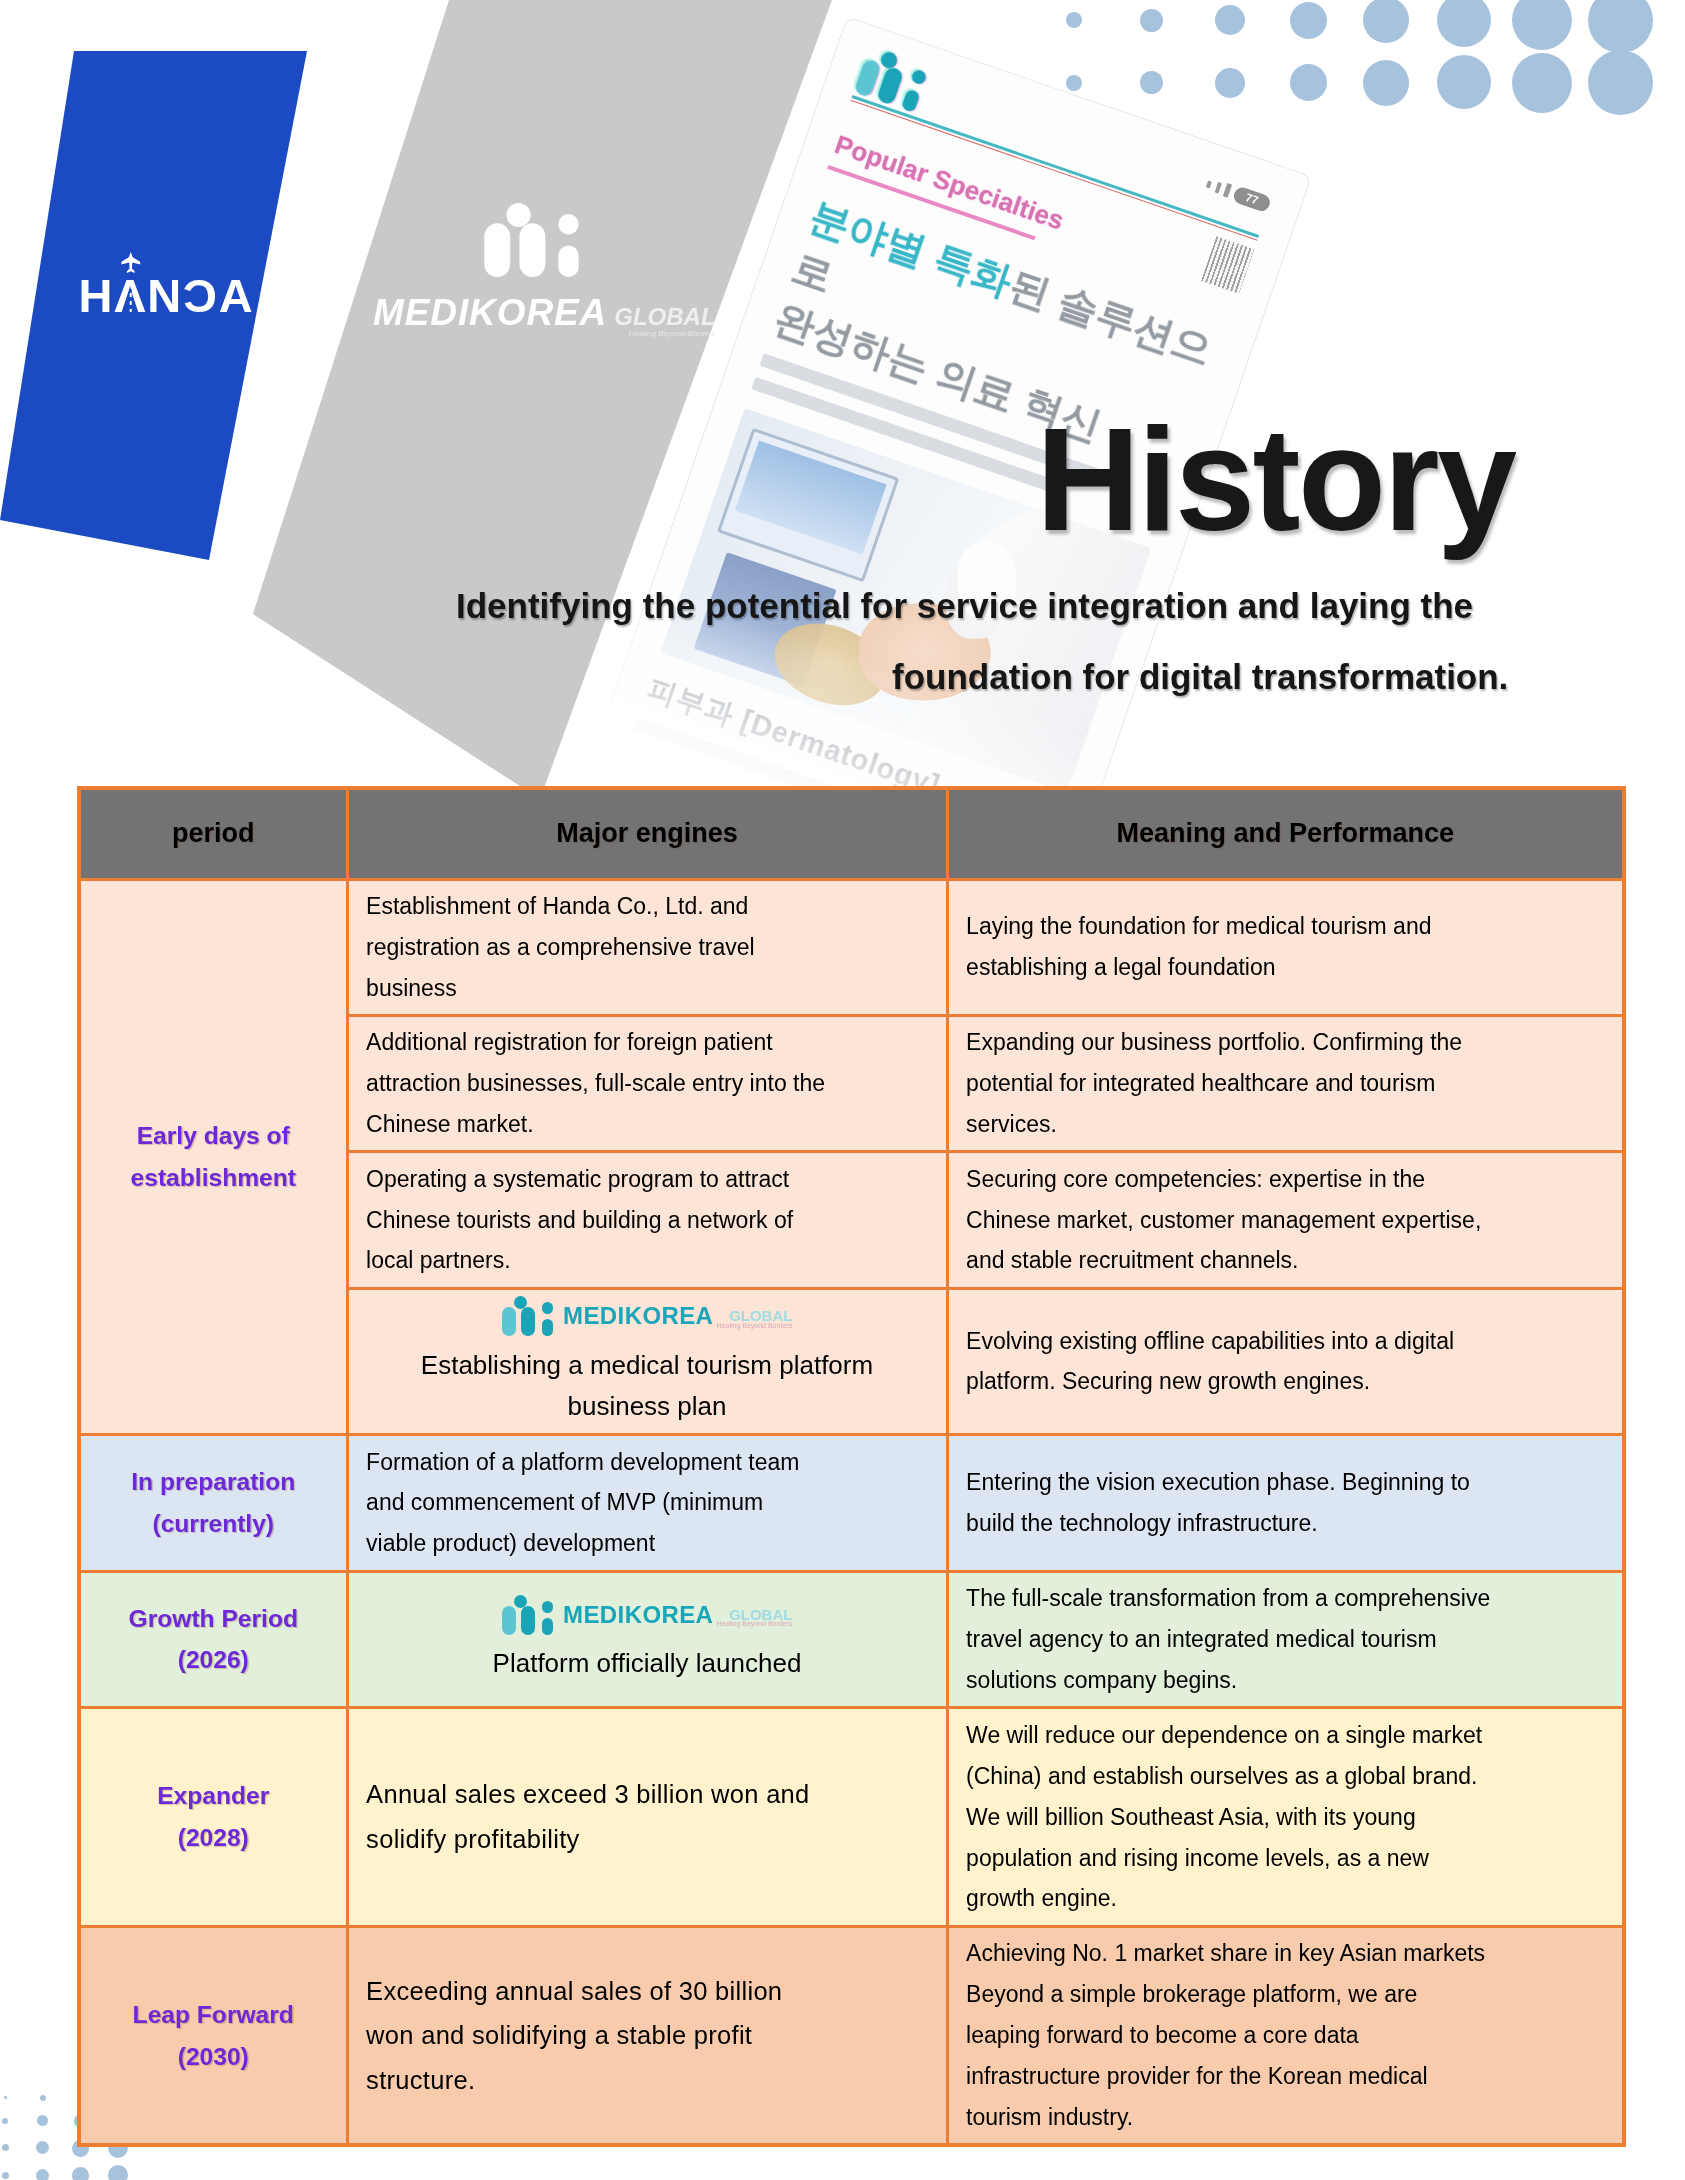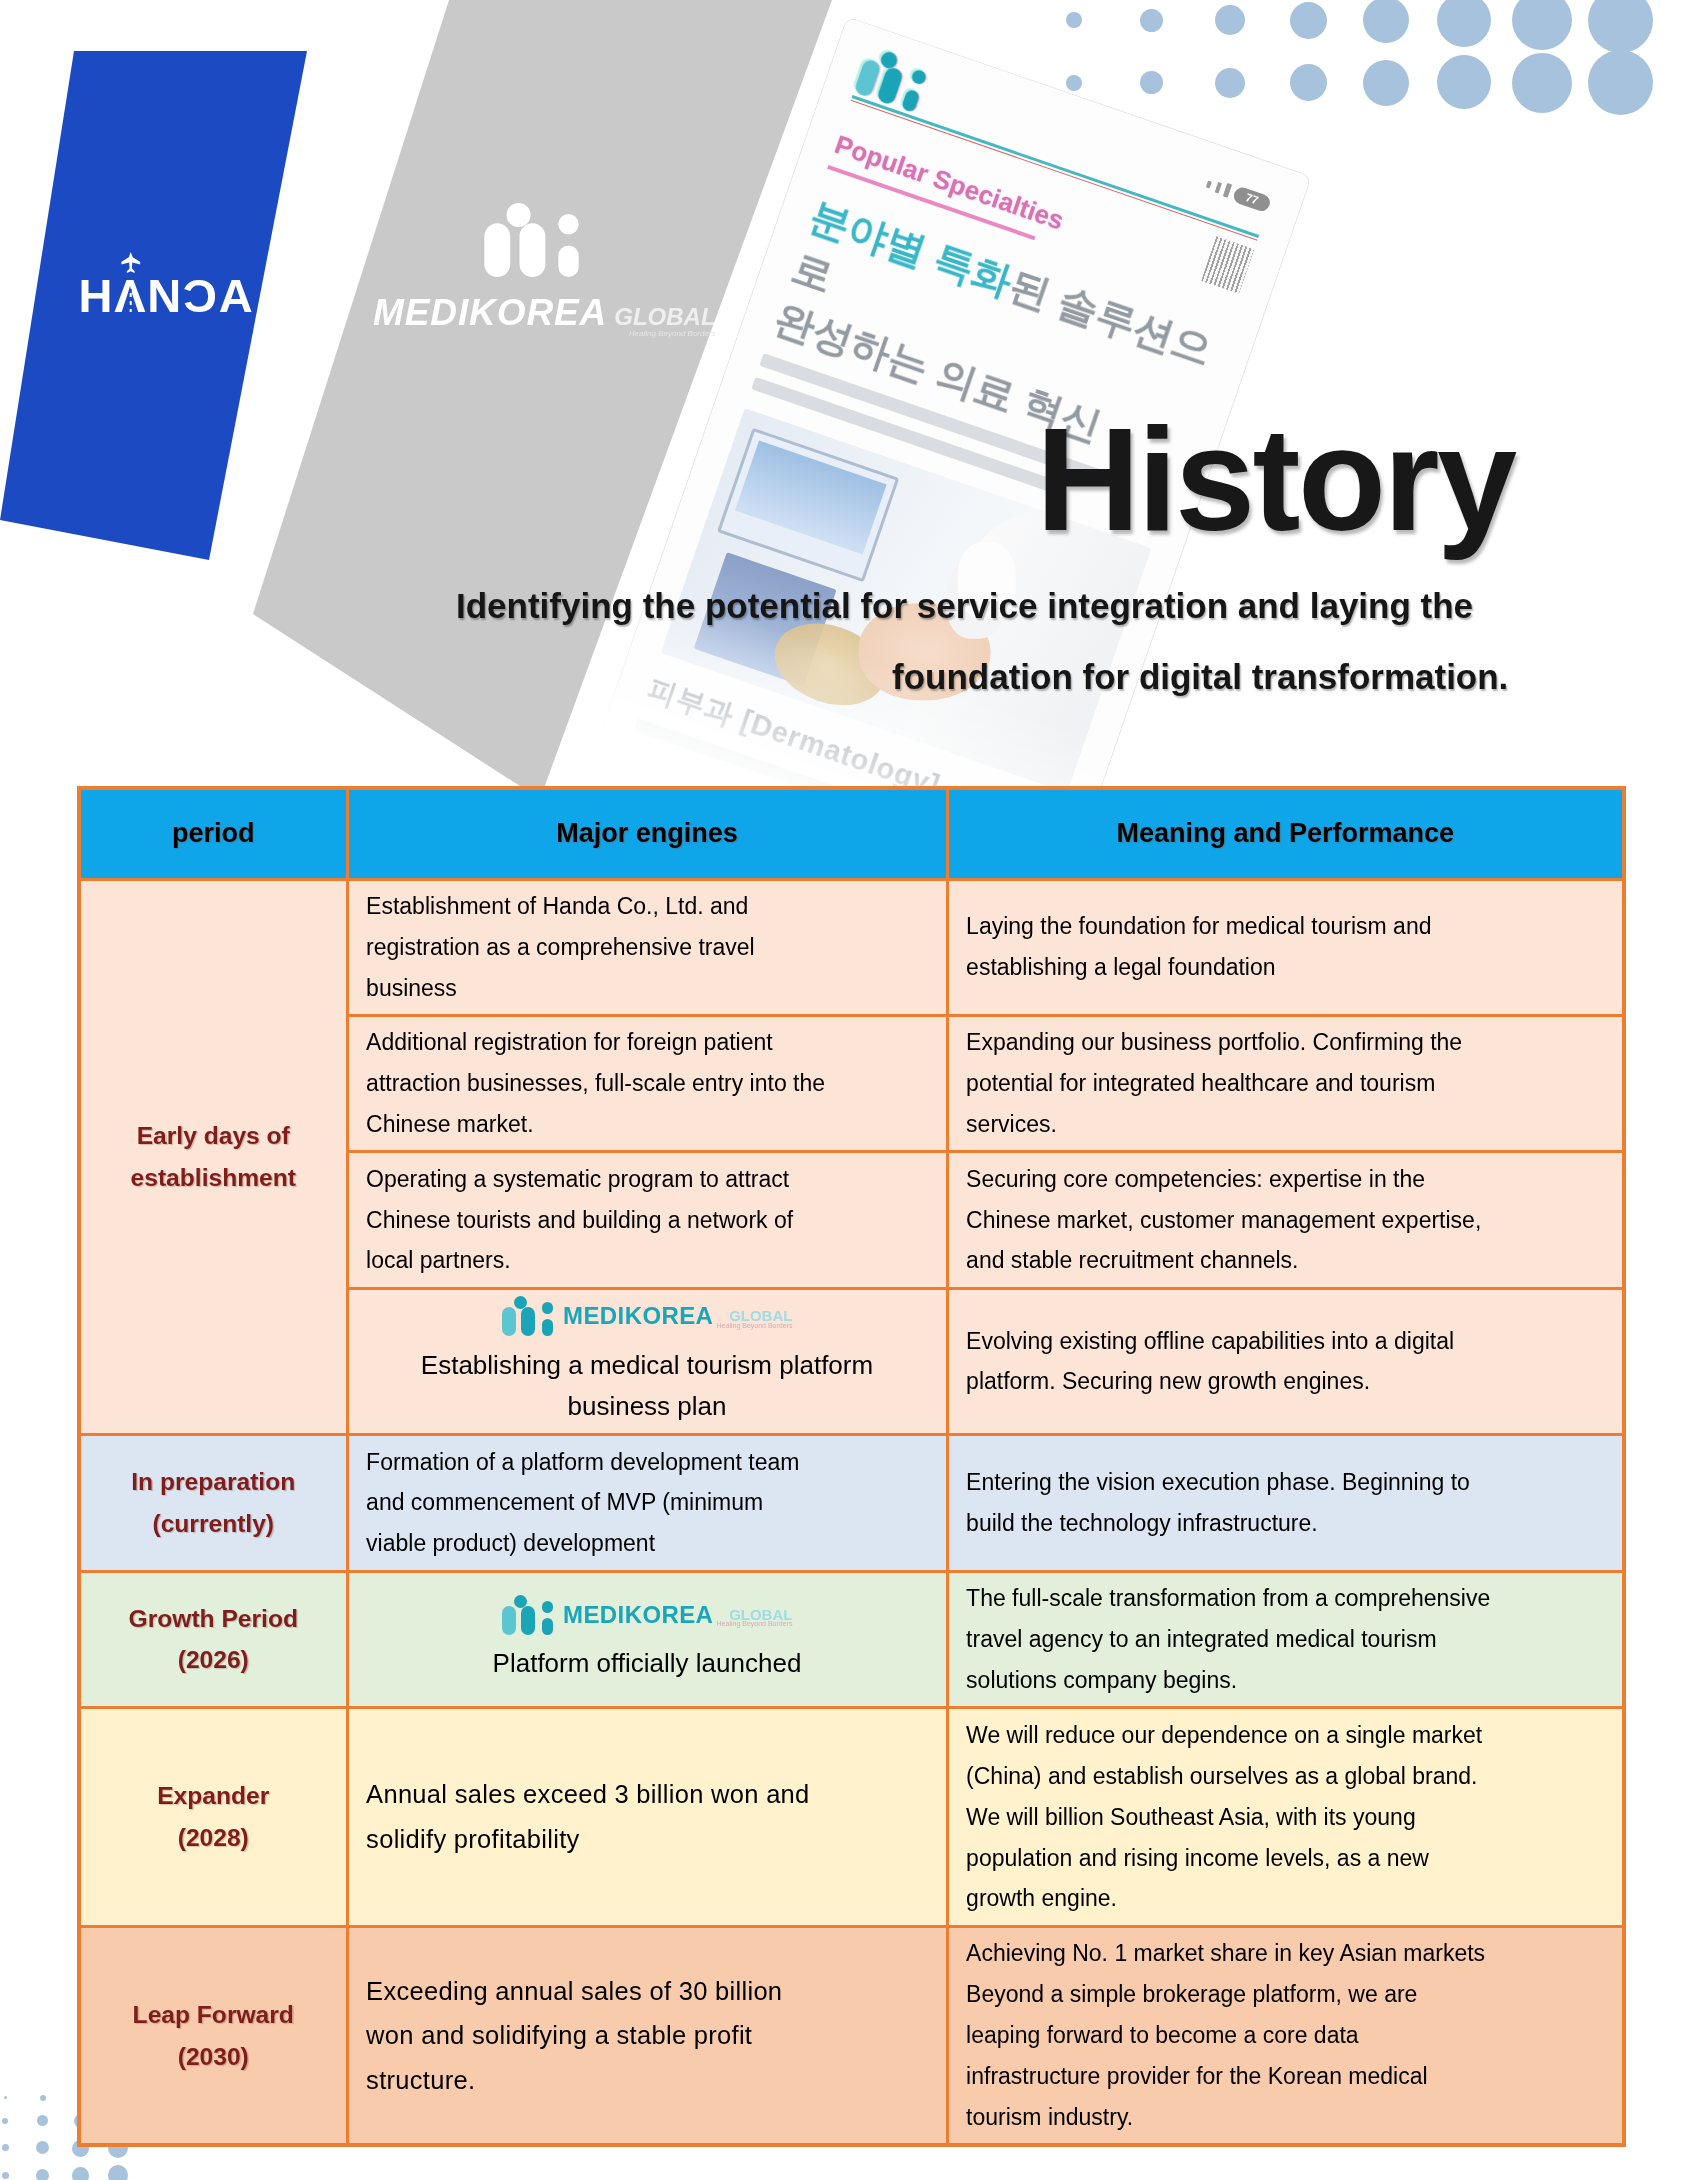--- a/index.html
+++ b/index.html
@@ -114,25 +114,25 @@
     white-space:nowrap; text-shadow:1.3px 1.8px 1.8px rgba(0,0,0,.30); }
   .subtitle.l1 { left:456px; top:586px; }
   .subtitle.l2 { left:892px; top:657px; }
   
   table.history {
     position:absolute; z-index:5; left:77px; top:786px; width:1545px;
     border-collapse:collapse; table-layout:fixed; background:#fff;
     border:4.4px solid #ED7D31;
   }
   table.history th, table.history td { border:3.5px solid #ED7D31; padding:5.3px 17.6px; vertical-align:middle; }
-  th.hd { background:#0ea5e9; font-size:27px; font-weight:bold; text-align:center; color:#000;
+  th.hd { background:#737373; font-size:27px; font-weight:bold; text-align:center; color:#000;
     text-shadow:1.3px 1.3px 0.9px rgba(120,80,60,.35); }
   .bg-early { background:#FCE4D6; } .bg-prep { background:#DCE6F2; } .bg-growth { background:#E2EFDA; }
   .bg-exp { background:#FFF2CC; } .bg-leap { background:#F8CBAD; }
-  td.period { text-align:center; font-weight:bold; font-size:24.6px; line-height:1.7; color:#7f1d1d;
+  td.period { text-align:center; font-weight:bold; font-size:24.6px; line-height:1.7; color:#6d28d9;
     white-space:pre-line; text-shadow:1.3px 1.3px 0.9px rgba(120,80,60,.3); }
   td.cell { font-size:23px; line-height:1.78; color:#000; }
   .pre { white-space:pre-line; }
   td.caption-cell { text-align:center; }
   .caption { display:block; font-size:26px; line-height:1.6; margin-top:7px; white-space:pre-line; color:#000; }
   td.major-alt { font-size:25.5px; line-height:1.75; letter-spacing:0.3px; }
   .mk-row { display:flex; align-items:center; justify-content:center; gap:10.5px; }
   .mk-row .mk-name { font-size:24px; font-weight:bold; color:#19A6BA; letter-spacing:0.4px; }
   .mk-row .mk-global { display:inline-block; position:relative; font-size:15px; font-weight:bold; color:#9FDCE4; margin-left:5.3px; }
   .mk-row .mk-tag { position:absolute; right:0; top:16.7px; font-size:7px; font-weight:normal; color:#d8a9b8; white-space:nowrap; }

